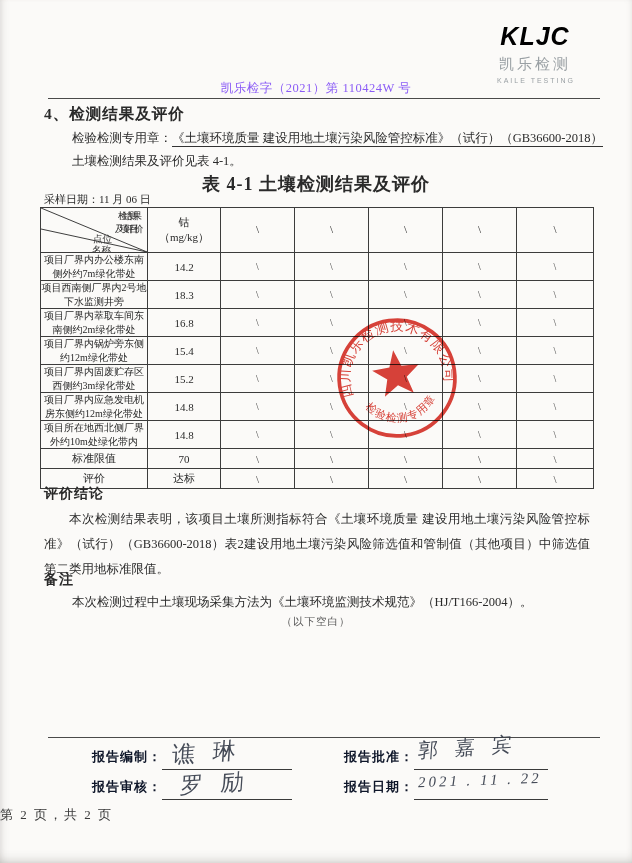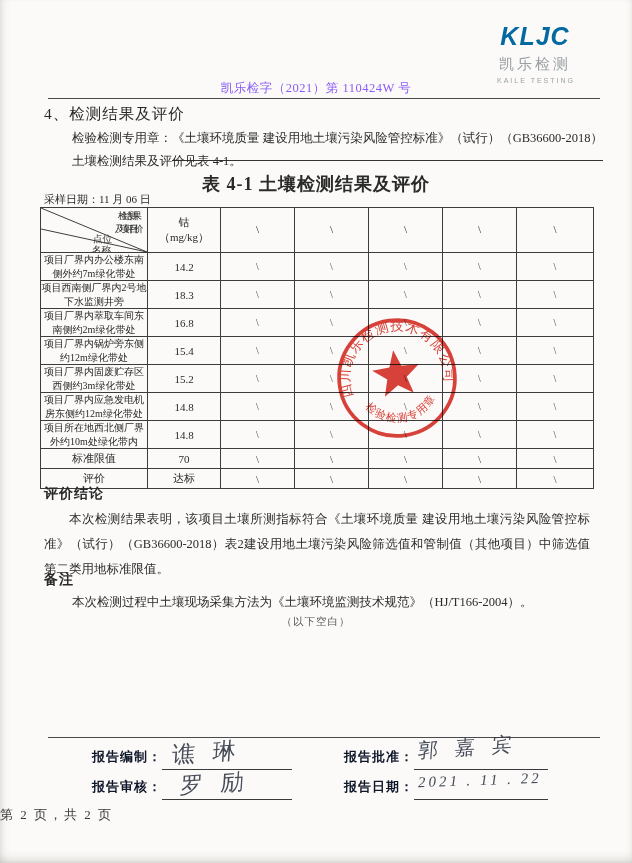--- a/index.html
+++ b/index.html
@@ -7,29 +7,29 @@
   .page{
     position:relative; width:632px; height:863px; margin:0 auto;
     background:#fbfaf8; overflow:hidden;
     font-family:"Liberation Serif", serif; color:#2a2a2a;
     box-shadow: inset 8px 0 10px -8px rgba(90,85,80,.25), inset 0 -10px 12px -9px rgba(90,85,80,.3), inset -4px 0 8px -6px rgba(90,85,80,.18);
   }
   .abs{position:absolute;}
   
   .logo{left:497px; top:24px; width:76px; text-align:center;}
   .logo-mark{font-family:"Liberation Sans",sans-serif; font-weight:bold; font-style:italic;
-    font-size:25px; letter-spacing:1px; color:#0369a1; line-height:1;}
+    font-size:25px; letter-spacing:1px; color:#000000; line-height:1;}
   .logo-cn{font-size:15px; color:#9aa0a4; letter-spacing:3px; margin-top:6px; white-space:nowrap;}
   .logo-en{font-family:"Liberation Sans",sans-serif; font-size:7px; color:#9aa0a4; letter-spacing:2px; margin-top:3px; white-space:nowrap;}
   
   .docnum{left:0; top:80px; width:632px; text-align:center; font-size:12.5px; letter-spacing:.5px; color:#8b5cf6;}
   .toprule{left:48px; top:98px; width:552px; border-top:1.5px solid #4a4a4a;}
-  .h1{left:44px; top:104px; font-size:15.5px; font-weight:normal; letter-spacing:1px;}
+  .h1{left:44px; top:104px; font-size:15.5px; font-weight:bold; letter-spacing:1px;}
   .p1{left:72px; top:130px; width:540px; font-size:12.5px; white-space:nowrap;}
-  .p1 .ul{border-bottom:1px solid #333; padding-bottom:15px;}
+  .p1 .ul{border-bottom:1px solid #333; padding-bottom:1px;}
   .p2{left:72px; top:153px; font-size:12.5px;}
   .caption{left:0; top:172px; width:632px; text-align:center; font-size:18px; font-weight:bold; letter-spacing:1px;}
   .sampdate{left:44px; top:192px; font-size:11px;}
   
   table.rpt{position:absolute; left:40px; top:207px; width:553px; border-collapse:collapse; table-layout:fixed;}
   table.rpt td, table.rpt th{border:1px solid #3c3c3c; padding:0; font-weight:normal; vertical-align:middle; text-align:center; overflow:hidden;}
   th.diag{position:relative; height:44px;}
   .diag svg{position:absolute; left:0; top:0; width:100%; height:100%;}
   .diag span{position:absolute; font-size:9.5px; line-height:1; white-space:nowrap; color:#2a2a2a;margin-left:48px;}
   .d-tr1{right:10px; top:4px;} .d-tr2{right:8px; top:17px;}

